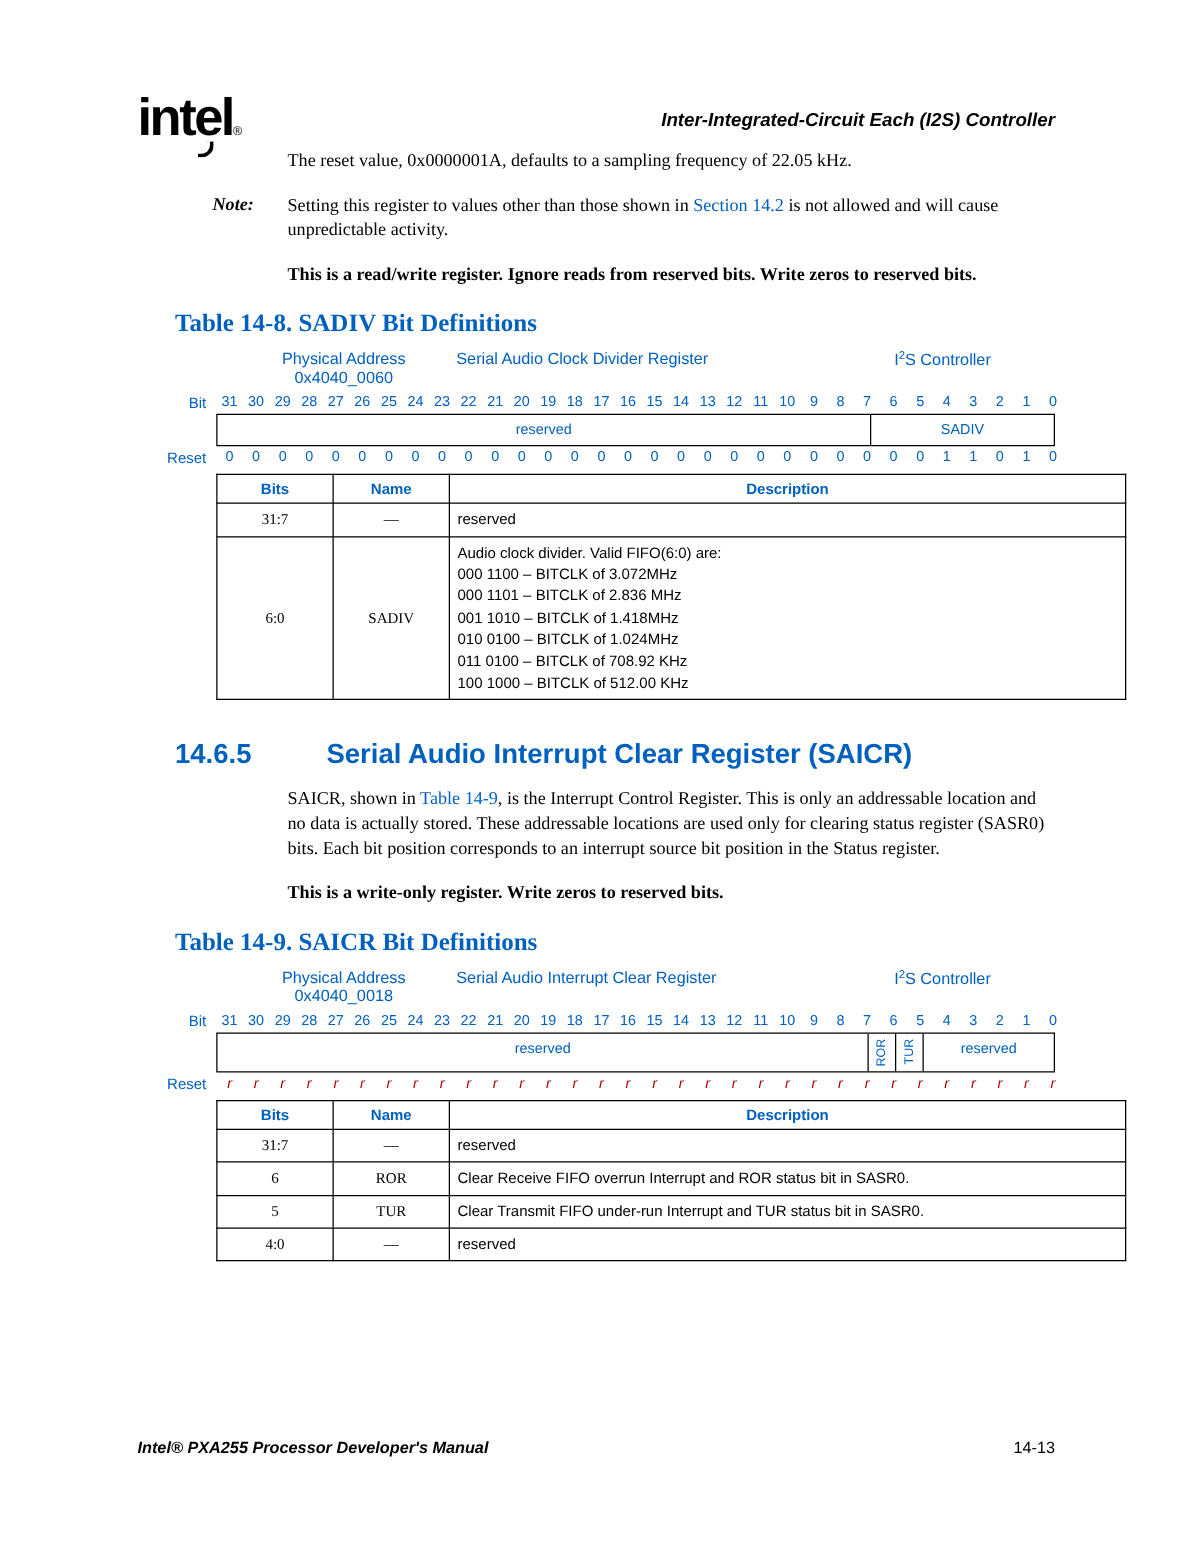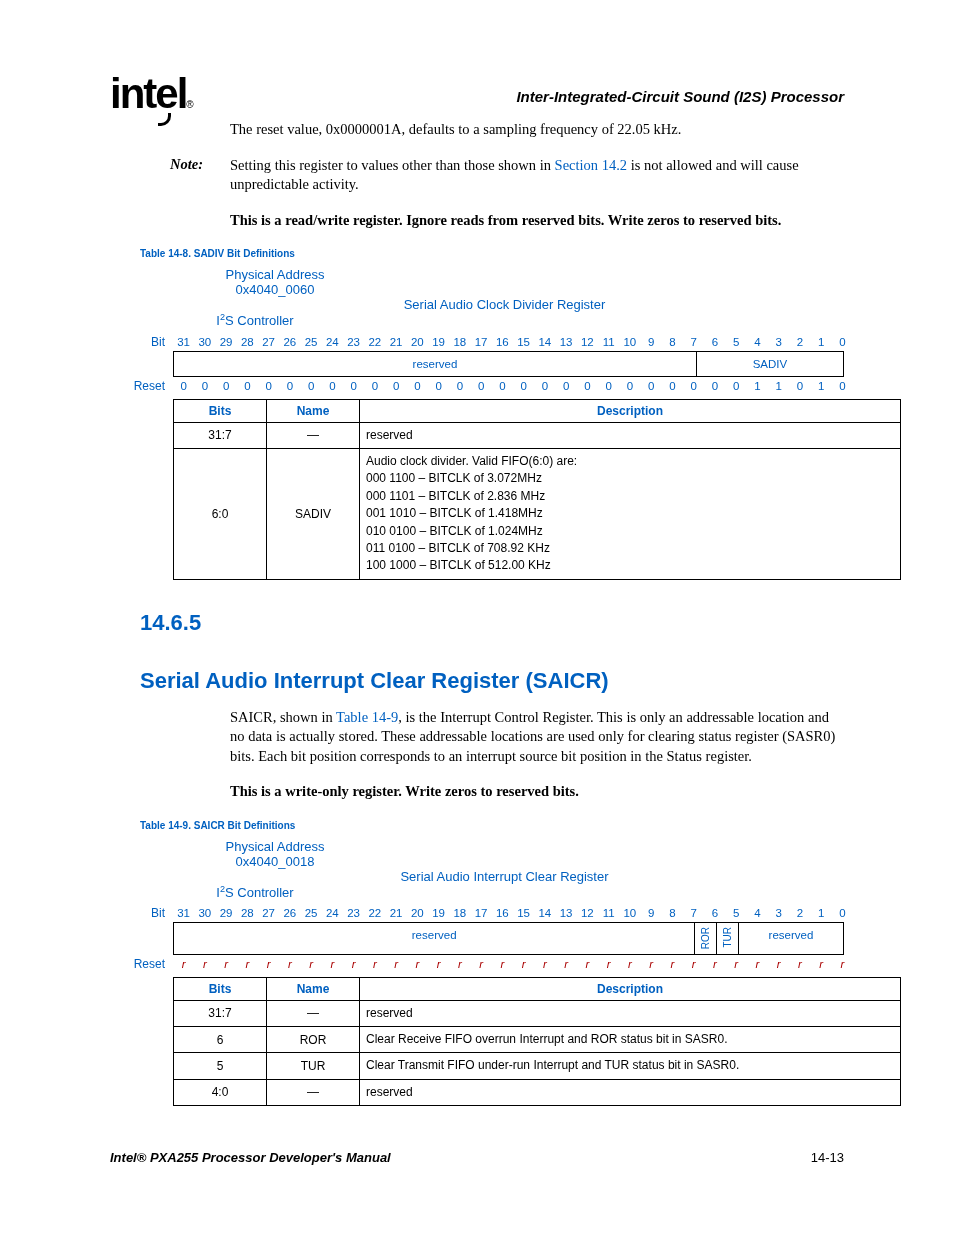--- a/index.html
+++ b/index.html
@@ -70,51 +70,49 @@
     font-size: 14.5px;
     line-height: 1.35;
   }
   .link {
     color: #0060c0;
   }
   .bold {
     font-weight: bold;
   }
   .table-caption {
-    font-family: Liberation Sans, sans-serif;
-    font-weight: bold;
-    color: #0060c0;
-    font-size: 10px;
+    font-family: Liberation Serif, serif;
+    font-weight: bold;
+    color: #0060c0;
+    font-size: 20px;
     margin: 18px 0 8px -90px;
   }
   .section-head {
     display: flex;
-    gap: 32px;
+    gap: 60px;
     font-family: Arial, sans-serif;
     font-weight: bold;
     color: #0060c0;
     font-size: 22px;
     margin: 30px 0 14px -90px;
-    flex-direction: column;
   }
   .reg-wrap {
     margin-left: -105px;
     font-family: Arial, sans-serif;
     font-size: 12px;
   }
   .reg-top {
     display: flex;
     justify-content: space-between;
     color: #0060c0;
     font-size: 13px;
     padding: 0 20px 6px 60px;
-    flex-direction: column;
   }
   .reg-top .col1 { width: 180px; text-align: center; }
-  .reg-top .col2 { flex: 1; text-align: center; }
+  .reg-top .col2 { flex: 1; }
   .reg-top .col3 { width: 140px; text-align: center; }
   .bit-row, .reset-row {
     display: flex;
     align-items: center;
     color: #0060c0;
     font-size: 12px;
   }
   .row-label {
     width: 40px;
     text-align: right;
@@ -173,21 +171,21 @@
   }
   .def-table th {
     color: #0060c0;
     text-align: center;
     font-weight: bold;
     font-family: Arial, sans-serif;
   }
   .def-table td.c {
     text-align: center;
     vertical-align: middle;
-    font-family: Liberation Sans, sans-serif;
+    font-family: Liberation Serif, serif;
   }
   .def-table .col-bits { width: 80px; }
   .def-table .col-name { width: 80px; }
   .multi-line div { line-height: 1.45; }
   .footer {
     position: absolute;
     bottom: 70px;
     left: 110px;
     right: 110px;
     display: flex;
@@ -197,21 +195,21 @@
   }
   .footer .ft-left { font-style: italic; font-weight: bold; }
   .reset-r { color: #a00; font-style: italic; }
   sup { font-size: 0.7em; }
 </style>
 </head>
 <body>
 
 <div class="page">
   <div class="logo"><span style="font-style:normal">int<span style="display:inline-block;position:relative">e<span style="position:absolute;left:3px;bottom:-8px;width:10px;height:10px;border:3px solid #000;border-top:none;border-left:none;border-radius:0 0 10px 0"></span></span>l</span><sub>®</sub></div>
-  <div class="header">Inter-Integrated-Circuit Sound (I2S) Processor</div>
+  <div class="header">Inter-Integrated-Circuit Each (I2S) Controller</div>
 
   <div class="body-content">
     <p>The reset value, 0x0000001A, defaults to a sampling frequency of 22.05 kHz.</p>
 
     <div class="note-row">
       <div class="note-label">Note:</div>
       <div class="note-body">
         <span>Setting this register to values other than those shown in </span><span class="link">Section 14.2</span><span> is not allowed and will cause unpredictable activity.</span>
       </div>
     </div>

